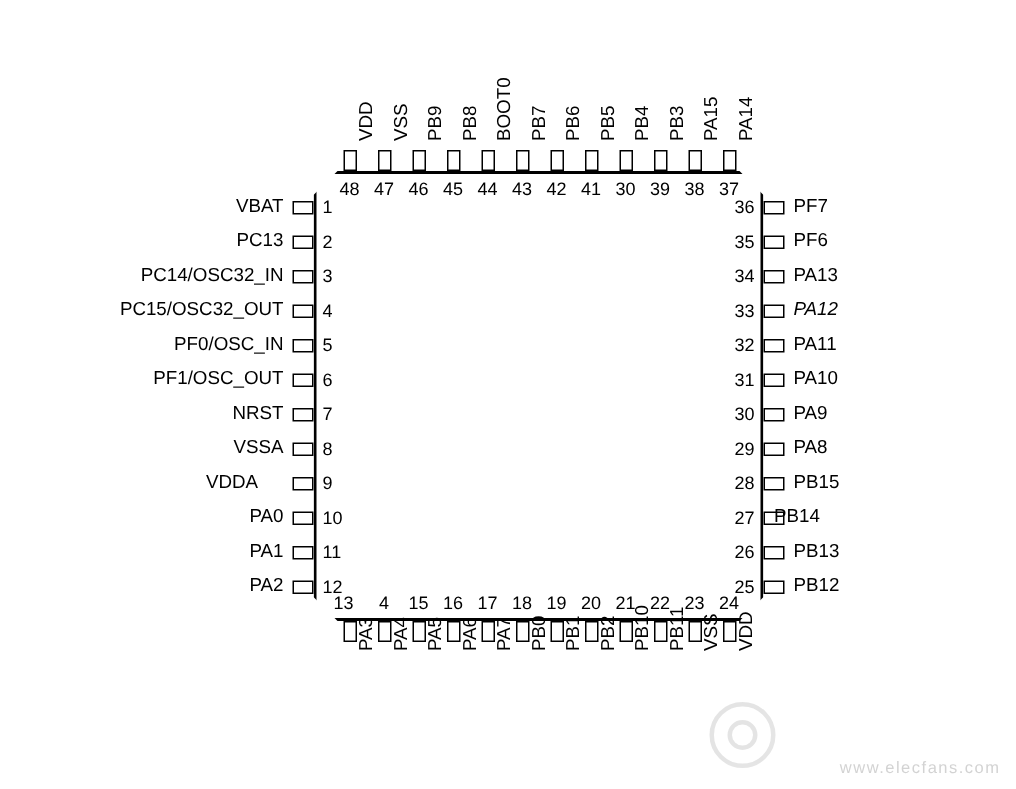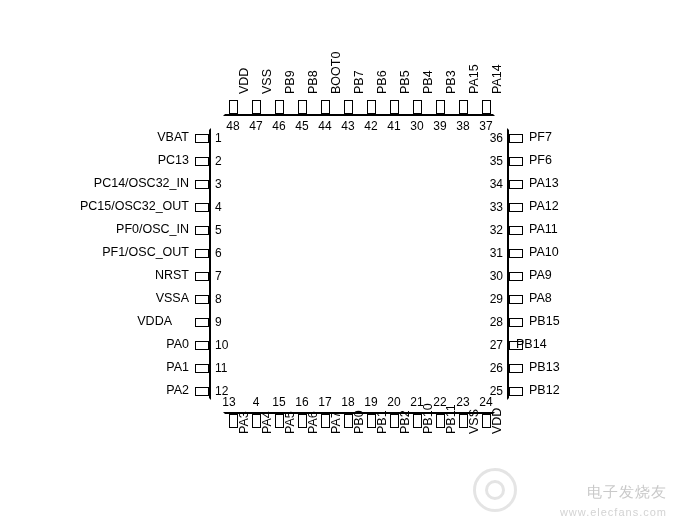--- a/index.html
+++ b/index.html
@@ -180,21 +180,21 @@
       <div class="pnum right" style="right: 174px; top: 132px;">36</div>
       <div class="plabel right" style="left: 529px; top: 131px;">PF7</div>
       <div class="pin h" style="left: 509px; top: 156.5px;"></div>
       <div class="pnum right" style="right: 174px; top: 155px;">35</div>
       <div class="plabel right" style="left: 529px; top: 154px;">PF6</div>
       <div class="pin h" style="left: 509px; top: 179.5px;"></div>
       <div class="pnum right" style="right: 174px; top: 178px;">34</div>
       <div class="plabel right" style="left: 529px; top: 177px;">PA13</div>
       <div class="pin h" style="left: 509px; top: 202.5px;"></div>
       <div class="pnum right" style="right: 174px; top: 201px;">33</div>
-      <div class="plabel right" style="left: 529px; top: 200px;">PA12</div>
+      <div class="plabel right" style="left: 529px; top: 200px; font-style: italic;">PA12</div>
       <div class="pin h" style="left: 509px; top: 225.5px;"></div>
       <div class="pnum right" style="right: 174px; top: 224px;">32</div>
       <div class="plabel right" style="left: 529px; top: 223px;">PA11</div>
       <div class="pin h" style="left: 509px; top: 248.5px;"></div>
       <div class="pnum right" style="right: 174px; top: 247px;">31</div>
       <div class="plabel right" style="left: 529px; top: 246px;">PA10</div>
       <div class="pin h" style="left: 509px; top: 271.5px;"></div>
       <div class="pnum right" style="right: 174px; top: 270px;">30</div>
       <div class="plabel right" style="left: 529px; top: 269px;">PA9</div>
       <div class="pin h" style="left: 509px; top: 294.5px;"></div>
@@ -282,16 +282,15 @@
       <div class="pnum vert" style="left: 455px; top: 396px;">23</div>
       <div class="plabel vbot" style="left: 468px; top: 434px;">VSS</div>
       <div class="pin v" style="left: 481.5px; top: 414px;"></div>
       <div class="pnum vert" style="left: 478px; top: 396px;">24</div>
       <div class="plabel vbot" style="left: 491px; top: 434px;">VDD</div>
     </div>
 
   <div id="watermark">
     <div id="wm-circle"></div>
   </div>
-  <div id="wm-text">电子发烧友</div>
   <div id="wm-sub">www.elecfans.com</div>
 
 </div>
 
 </body></html>

